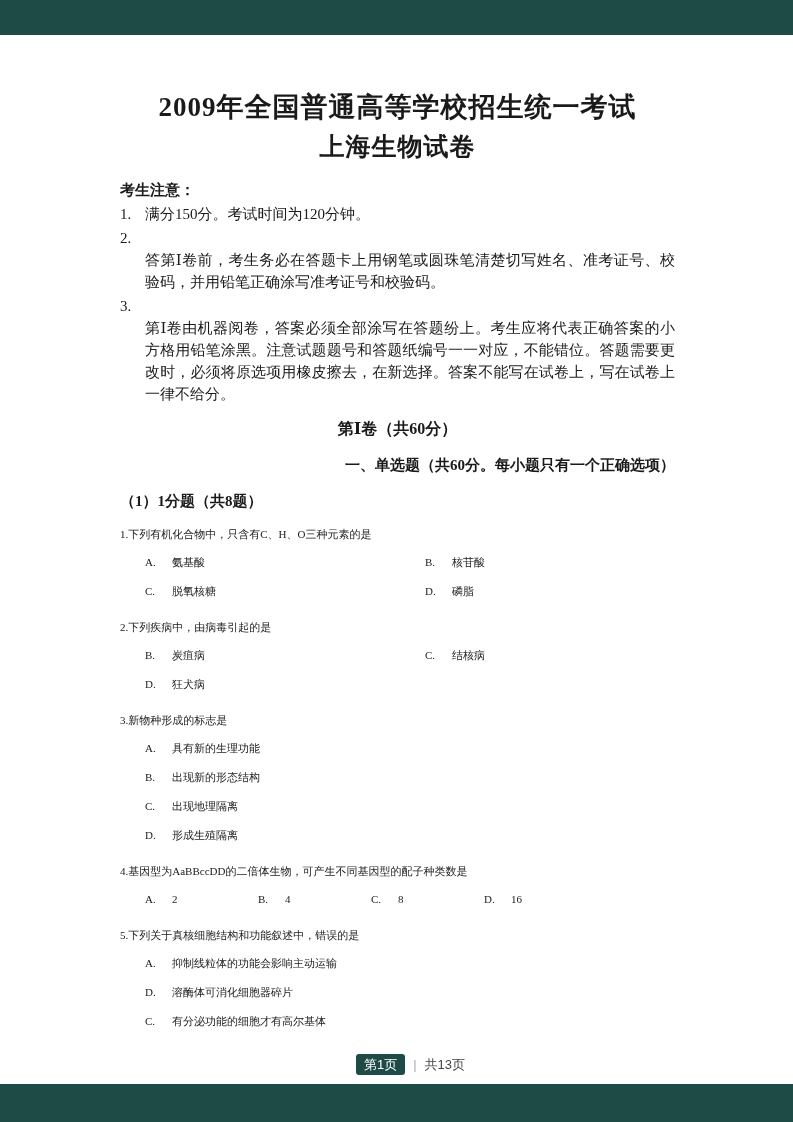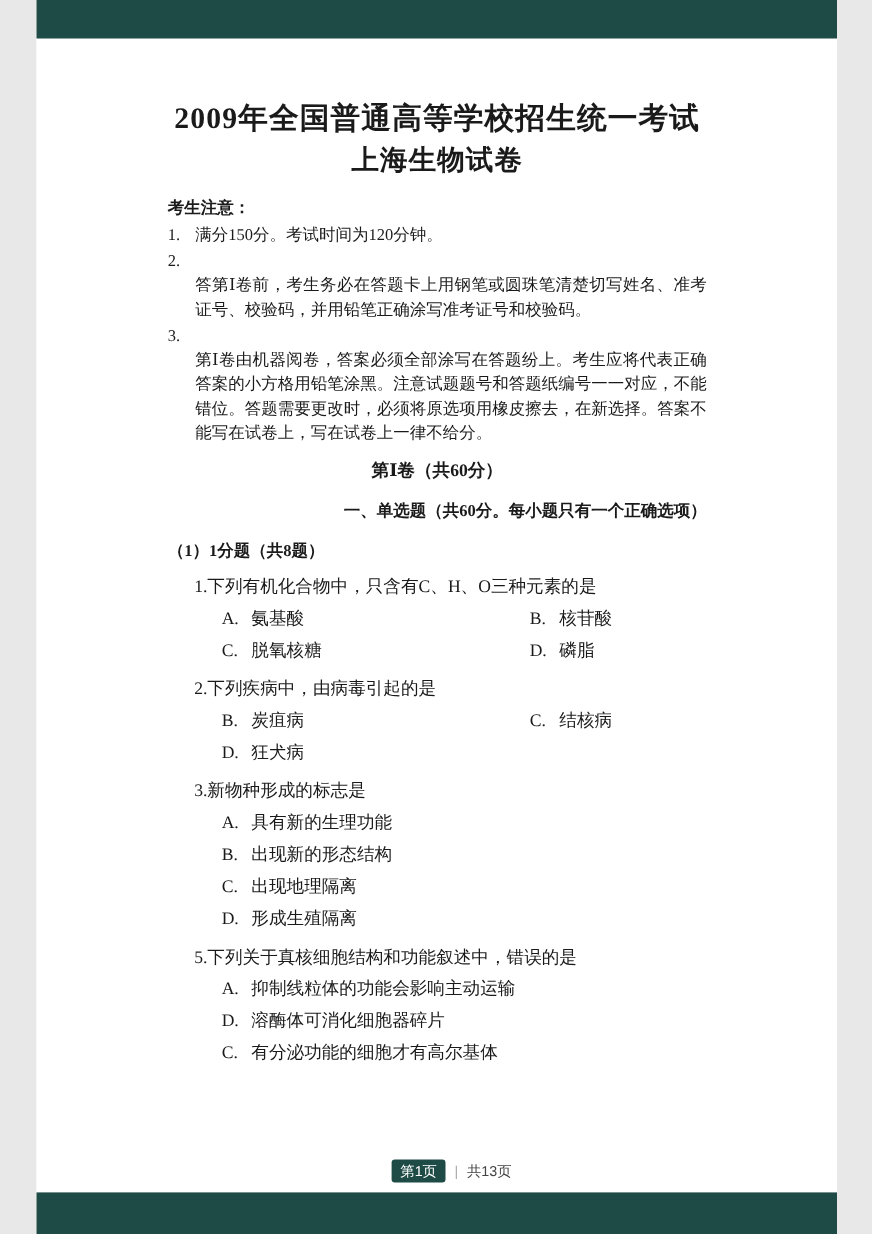--- a/index.html
+++ b/index.html
@@ -1,21 +1,21 @@
 <!DOCTYPE html>
 <html style="--bar: #1e4b46; --text: #1a1a1a;"><head>
 <meta charset="utf-8">
 <style>
   * { margin: 0; padding: 0; box-sizing: border-box; }
   html, body { background: #e8e8e8; }
   body { font-family: "Liberation Serif", "DejaVu Serif", serif; }
 
   .page {
     position: relative;
-    width: 728px;
+    width: 793px;
     height: 1122px;
     margin: 0 auto;
     background: #ffffff;
     color: var(--text, #1a1a1a);
     overflow: hidden;
   }
 
   .top-bar {
     height: 35px;
     width: 100%;
@@ -78,21 +78,21 @@
     line-height: 24px;
     text-align: right;
   }
   .group-heading {
     margin-top: 12px;
     font-size: 15px;
     font-weight: bold;
     line-height: 24px;
   }
 
-  .question { margin-top: 7px; font-size: 16px; margin-left: 24px; }
+  .question { margin-top: 7px; font-size: 11px; }
   .q-stem { line-height: 28px; }
   .q-options { margin-left: 25px; }
   .q-option { line-height: 29px; }
   .opt-label { display: inline-block; min-width: 27px; }
   .q-options.grid2 { display: grid; grid-template-columns: 280px 1fr; }
   .q-options.row { display: flex; }
   .q-options.row .q-option { width: 113px; }
   .q-options.stack .q-option { display: block; }
 
   .footer {
@@ -164,20 +164,29 @@
         <div class="question">
           <div class="q-stem">3.新物种形成的标志是</div>
           <div class="q-options stack">
             <div class="q-option"><span class="opt-label">A.</span><span class="opt-text">具有新的生理功能</span></div>
             <div class="q-option"><span class="opt-label">B.</span><span class="opt-text">出现新的形态结构</span></div>
             <div class="q-option"><span class="opt-label">C.</span><span class="opt-text">出现地理隔离</span></div>
             <div class="q-option"><span class="opt-label">D.</span><span class="opt-text">形成生殖隔离</span></div>
           </div>
         </div>
         <div class="question">
+          <div class="q-stem">4.基因型为AaBBccDD的二倍体生物，可产生不同基因型的配子种类数是</div>
+          <div class="q-options row">
+            <div class="q-option"><span class="opt-label">A.</span><span class="opt-text">2</span></div>
+            <div class="q-option"><span class="opt-label">B.</span><span class="opt-text">4</span></div>
+            <div class="q-option"><span class="opt-label">C.</span><span class="opt-text">8</span></div>
+            <div class="q-option"><span class="opt-label">D.</span><span class="opt-text">16</span></div>
+          </div>
+        </div>
+        <div class="question">
           <div class="q-stem">5.下列关于真核细胞结构和功能叙述中，错误的是</div>
           <div class="q-options stack">
             <div class="q-option"><span class="opt-label">A.</span><span class="opt-text">抑制线粒体的功能会影响主动运输</span></div>
             <div class="q-option"><span class="opt-label">D.</span><span class="opt-text">溶酶体可消化细胞器碎片</span></div>
             <div class="q-option"><span class="opt-label">C.</span><span class="opt-text">有分泌功能的细胞才有高尔基体</span></div>
           </div>
         </div>
       </div>
   </div>
 

